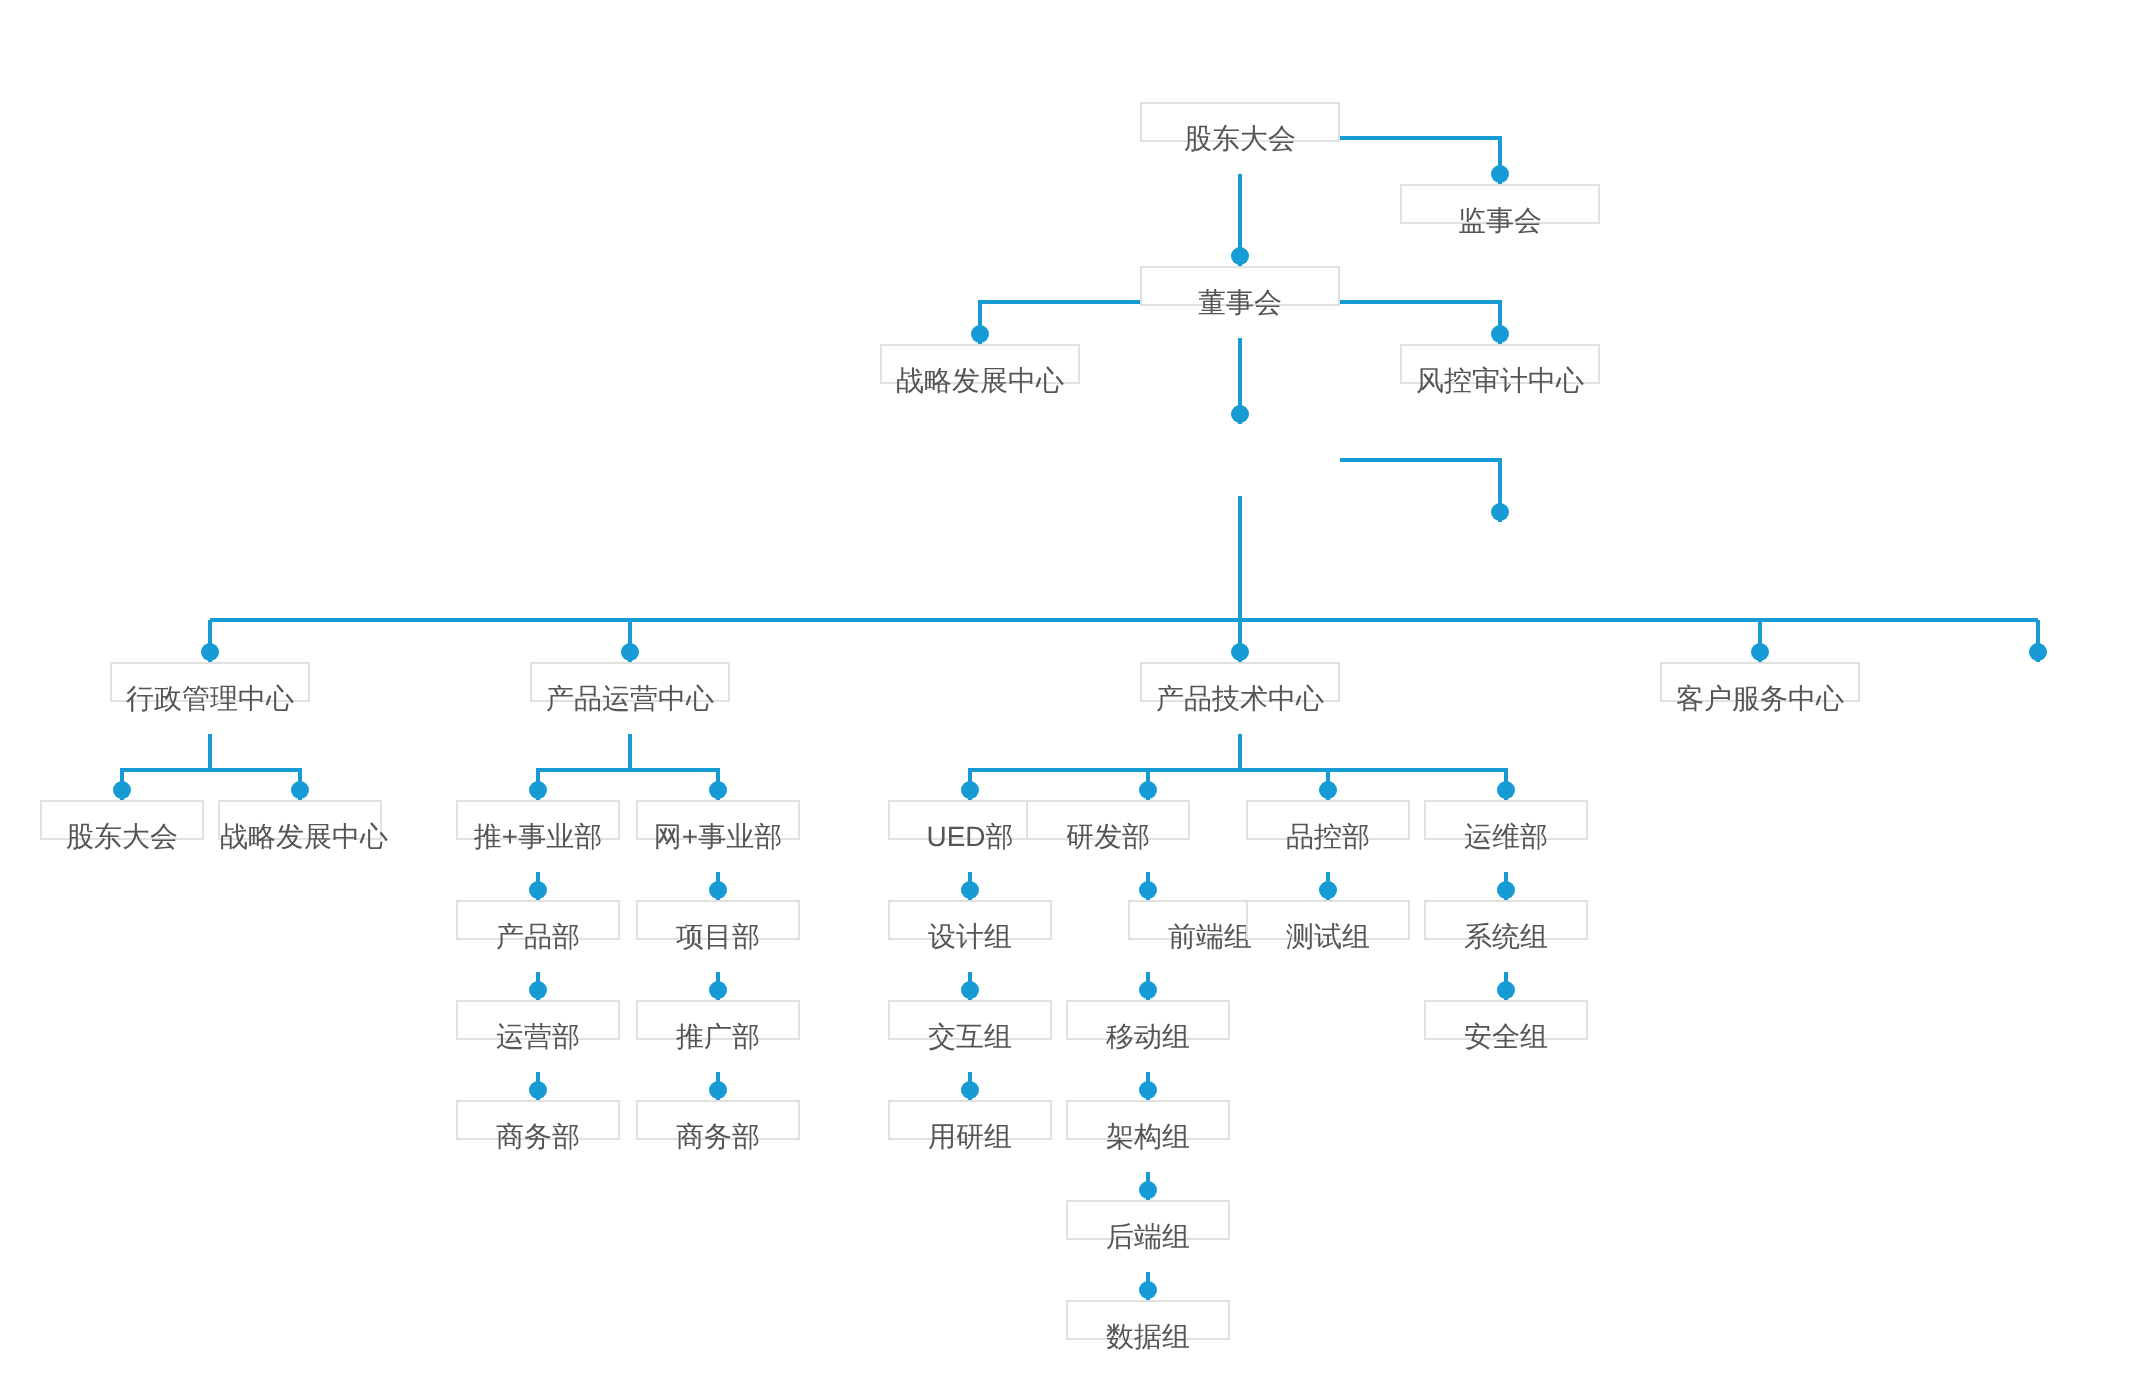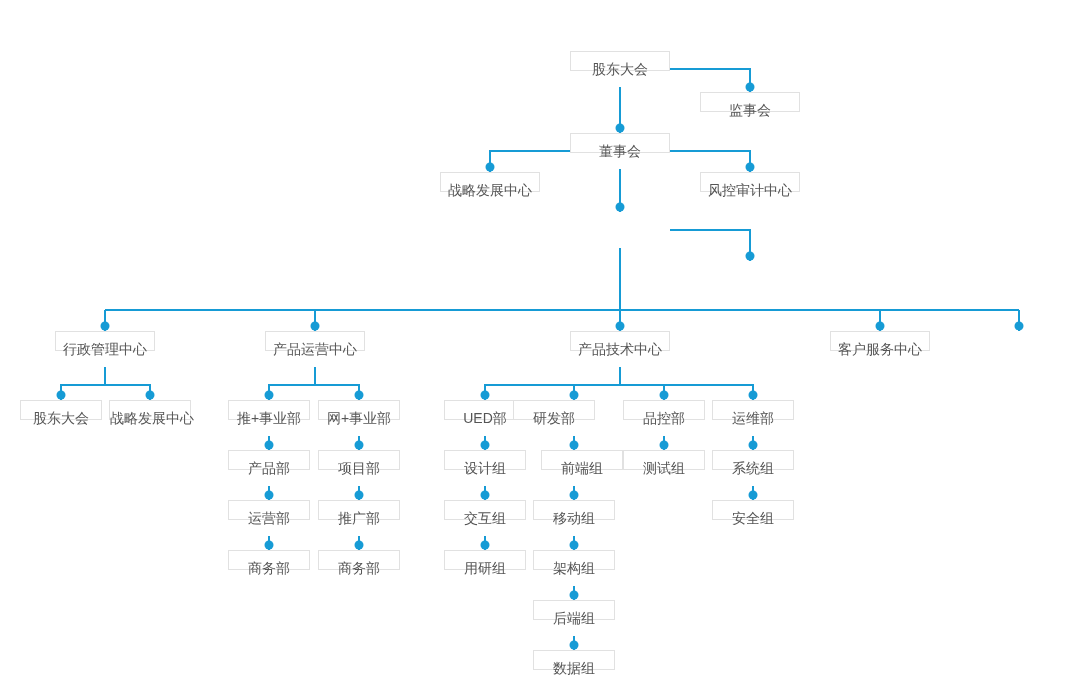--- a/index.html
+++ b/index.html
@@ -154,21 +154,21 @@
   <div class="node sm" style="left:318px;top:450px">项目部</div>
   <div class="node sm" style="left:318px;top:500px">推广部</div>
   <div class="node sm" style="left:318px;top:550px">商务部</div>
 
   <div class="node sm" style="left:444px;top:400px">UED部</div>
   <div class="node sm" style="left:444px;top:450px">设计组</div>
   <div class="node sm" style="left:444px;top:500px">交互组</div>
   <div class="node sm" style="left:444px;top:550px">用研组</div>
 
   <div class="node sm" style="left:513px;top:400px">研发部</div>
-  <div class="node sm" style="left:541px;top:450px">前端组</div>
+  <div class="node sm" style="left:564px;top:450px">前端组</div>
   <div class="node sm" style="left:533px;top:500px">移动组</div>
   <div class="node sm" style="left:533px;top:600px">后端组</div>
   <div class="node sm" style="left:533px;top:550px">架构组</div>
   <div class="node sm" style="left:533px;top:650px">数据组</div>
 
   <div class="node sm" style="left:623px;top:400px">品控部</div>
   <div class="node sm" style="left:623px;top:450px">测试组</div>
 
   <div class="node sm" style="left:712px;top:400px">运维部</div>
   <div class="node sm" style="left:712px;top:450px">系统组</div>

